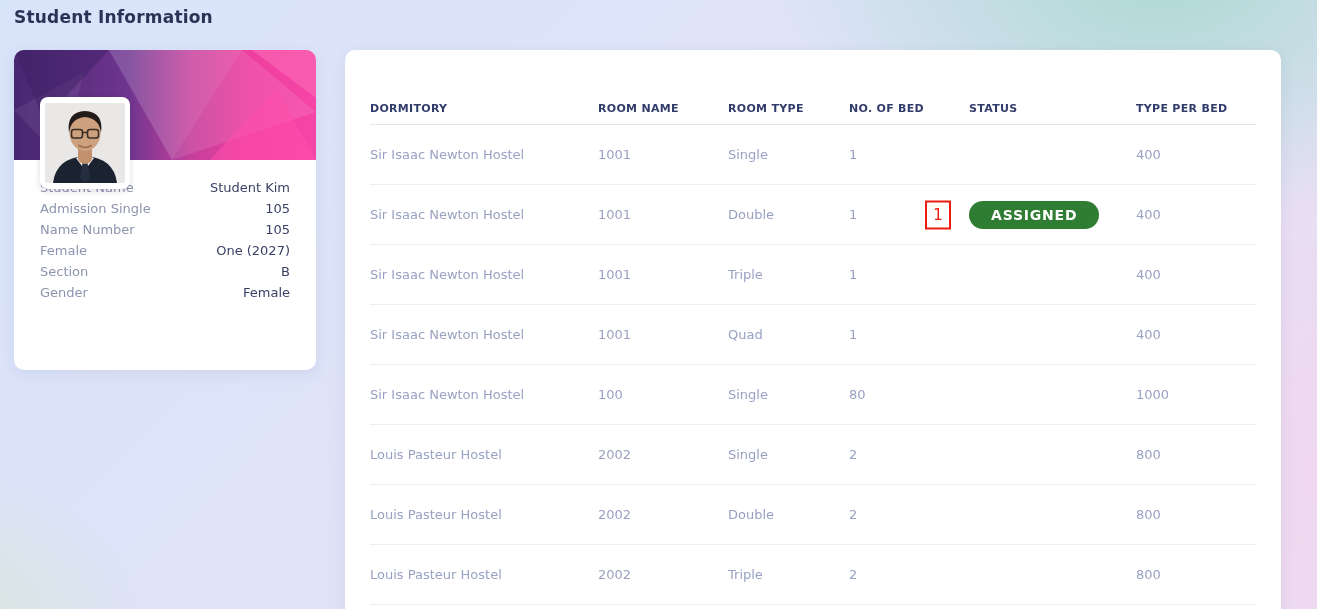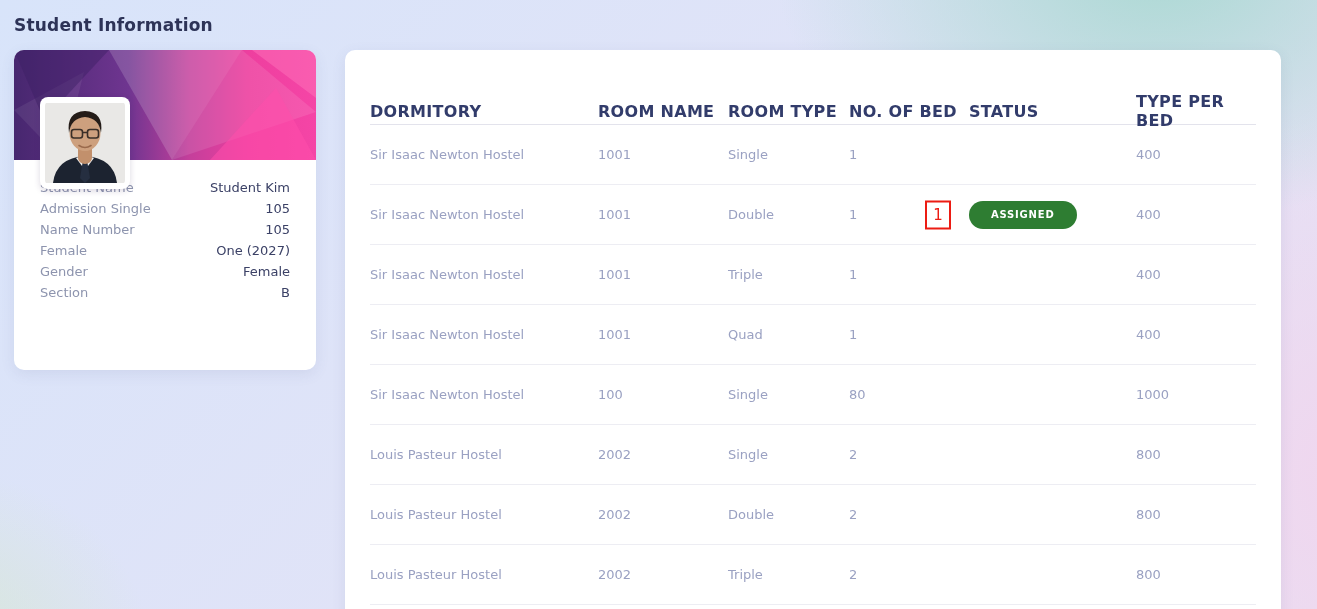--- a/index.html
+++ b/index.html
@@ -9,21 +9,21 @@
     overflow:hidden;
     font-family:"DejaVu Sans", "Liberation Sans", sans-serif;
     background:
       radial-gradient(620px 420px at 88% -6%, rgba(168,216,209,0.95), rgba(168,216,209,0) 62%),
       radial-gradient(520px 560px at 103% 78%, rgba(240,214,238,0.95), rgba(240,214,238,0) 65%),
       radial-gradient(380px 300px at -6% 106%, rgba(213,231,208,0.85), rgba(213,231,208,0) 60%),
       linear-gradient(135deg, #d8e4fa 0%, #e1e3f7 55%, #e9dff3 100%);
   }
 
   .page-title {
-    position:absolute; left:14px; top:15px;
+    position:absolute; left:14px; top:7px;
     font-size:17px; font-weight:700; color:#2d3357; letter-spacing:0.2px;
   }
 
   
   .student-card {
     position:absolute; left:14px; top:50px; width:302px; height:320px;
     background:#ffffff; border-radius:10px;
     box-shadow:0 4px 14px rgba(80,90,140,0.10);
   }
   .banner {
@@ -56,34 +56,34 @@
   .grid {
     display:grid;
     grid-template-columns:228px 130px 121px 120px 167px 1fr;
     align-items:center;
   }
   .thead {
     padding-top:42px; height:75px;
     border-bottom:1px solid #e3e3ec;
   }
   .th {
-    font-size:16px; font-weight:700; color:#323c6b; letter-spacing:0.3px;
+    font-size:11px; font-weight:700; color:#323c6b; letter-spacing:0.3px;
   }
   .trow {
     height:60px;
     border-bottom:1px solid #ededf3;
     font-size:13px; color:#9aa1c2;
   }
   .trow:last-child { border-bottom:1px solid #ededf3; }
   .c-status { position:relative; display:flex; align-items:center; }
   .badge {
     display:inline-flex; align-items:center; justify-content:center;
     height:28px; padding:0 22px; border-radius:14px;
     background:#2e7d32; color:#ffffff;
-    font-size:10px; font-weight:700; letter-spacing:0.8px;
+    font-size:14px; font-weight:700; letter-spacing:0.8px;
   }
   .annot {
     position:absolute; left:-44px; top:50%; transform:translateY(-50%);
     width:26px; height:29px;
     background:#ffffff; border:2px solid #ec1c13;
     color:#ec1c13; font-size:15px;
     display:flex; align-items:center; justify-content:center;
   }
 </style>
 </head>
@@ -144,27 +144,27 @@
     <span class="f-label">Name Number</span>
     <span class="f-value">105</span>
   </div>
 
   <div class="field-row">
     <span class="f-label">Female</span>
     <span class="f-value">One (2027)</span>
   </div>
 
   <div class="field-row">
+    <span class="f-label">Section</span>
+    <span class="f-value">B</span>
+  </div>
+
+  <div class="field-row">
     <span class="f-label">Gender</span>
     <span class="f-value">Female</span>
-  </div>
-
-  <div class="field-row">
-    <span class="f-label">Section</span>
-    <span class="f-value">B</span>
   </div>
 </div>
 </div>
 
 <div class="table-card">
   <div class="grid thead">
     <div class="th">DORMITORY</div>
     <div class="th">ROOM NAME</div>
     <div class="th">ROOM TYPE</div>
     <div class="th">NO. OF BED</div>

